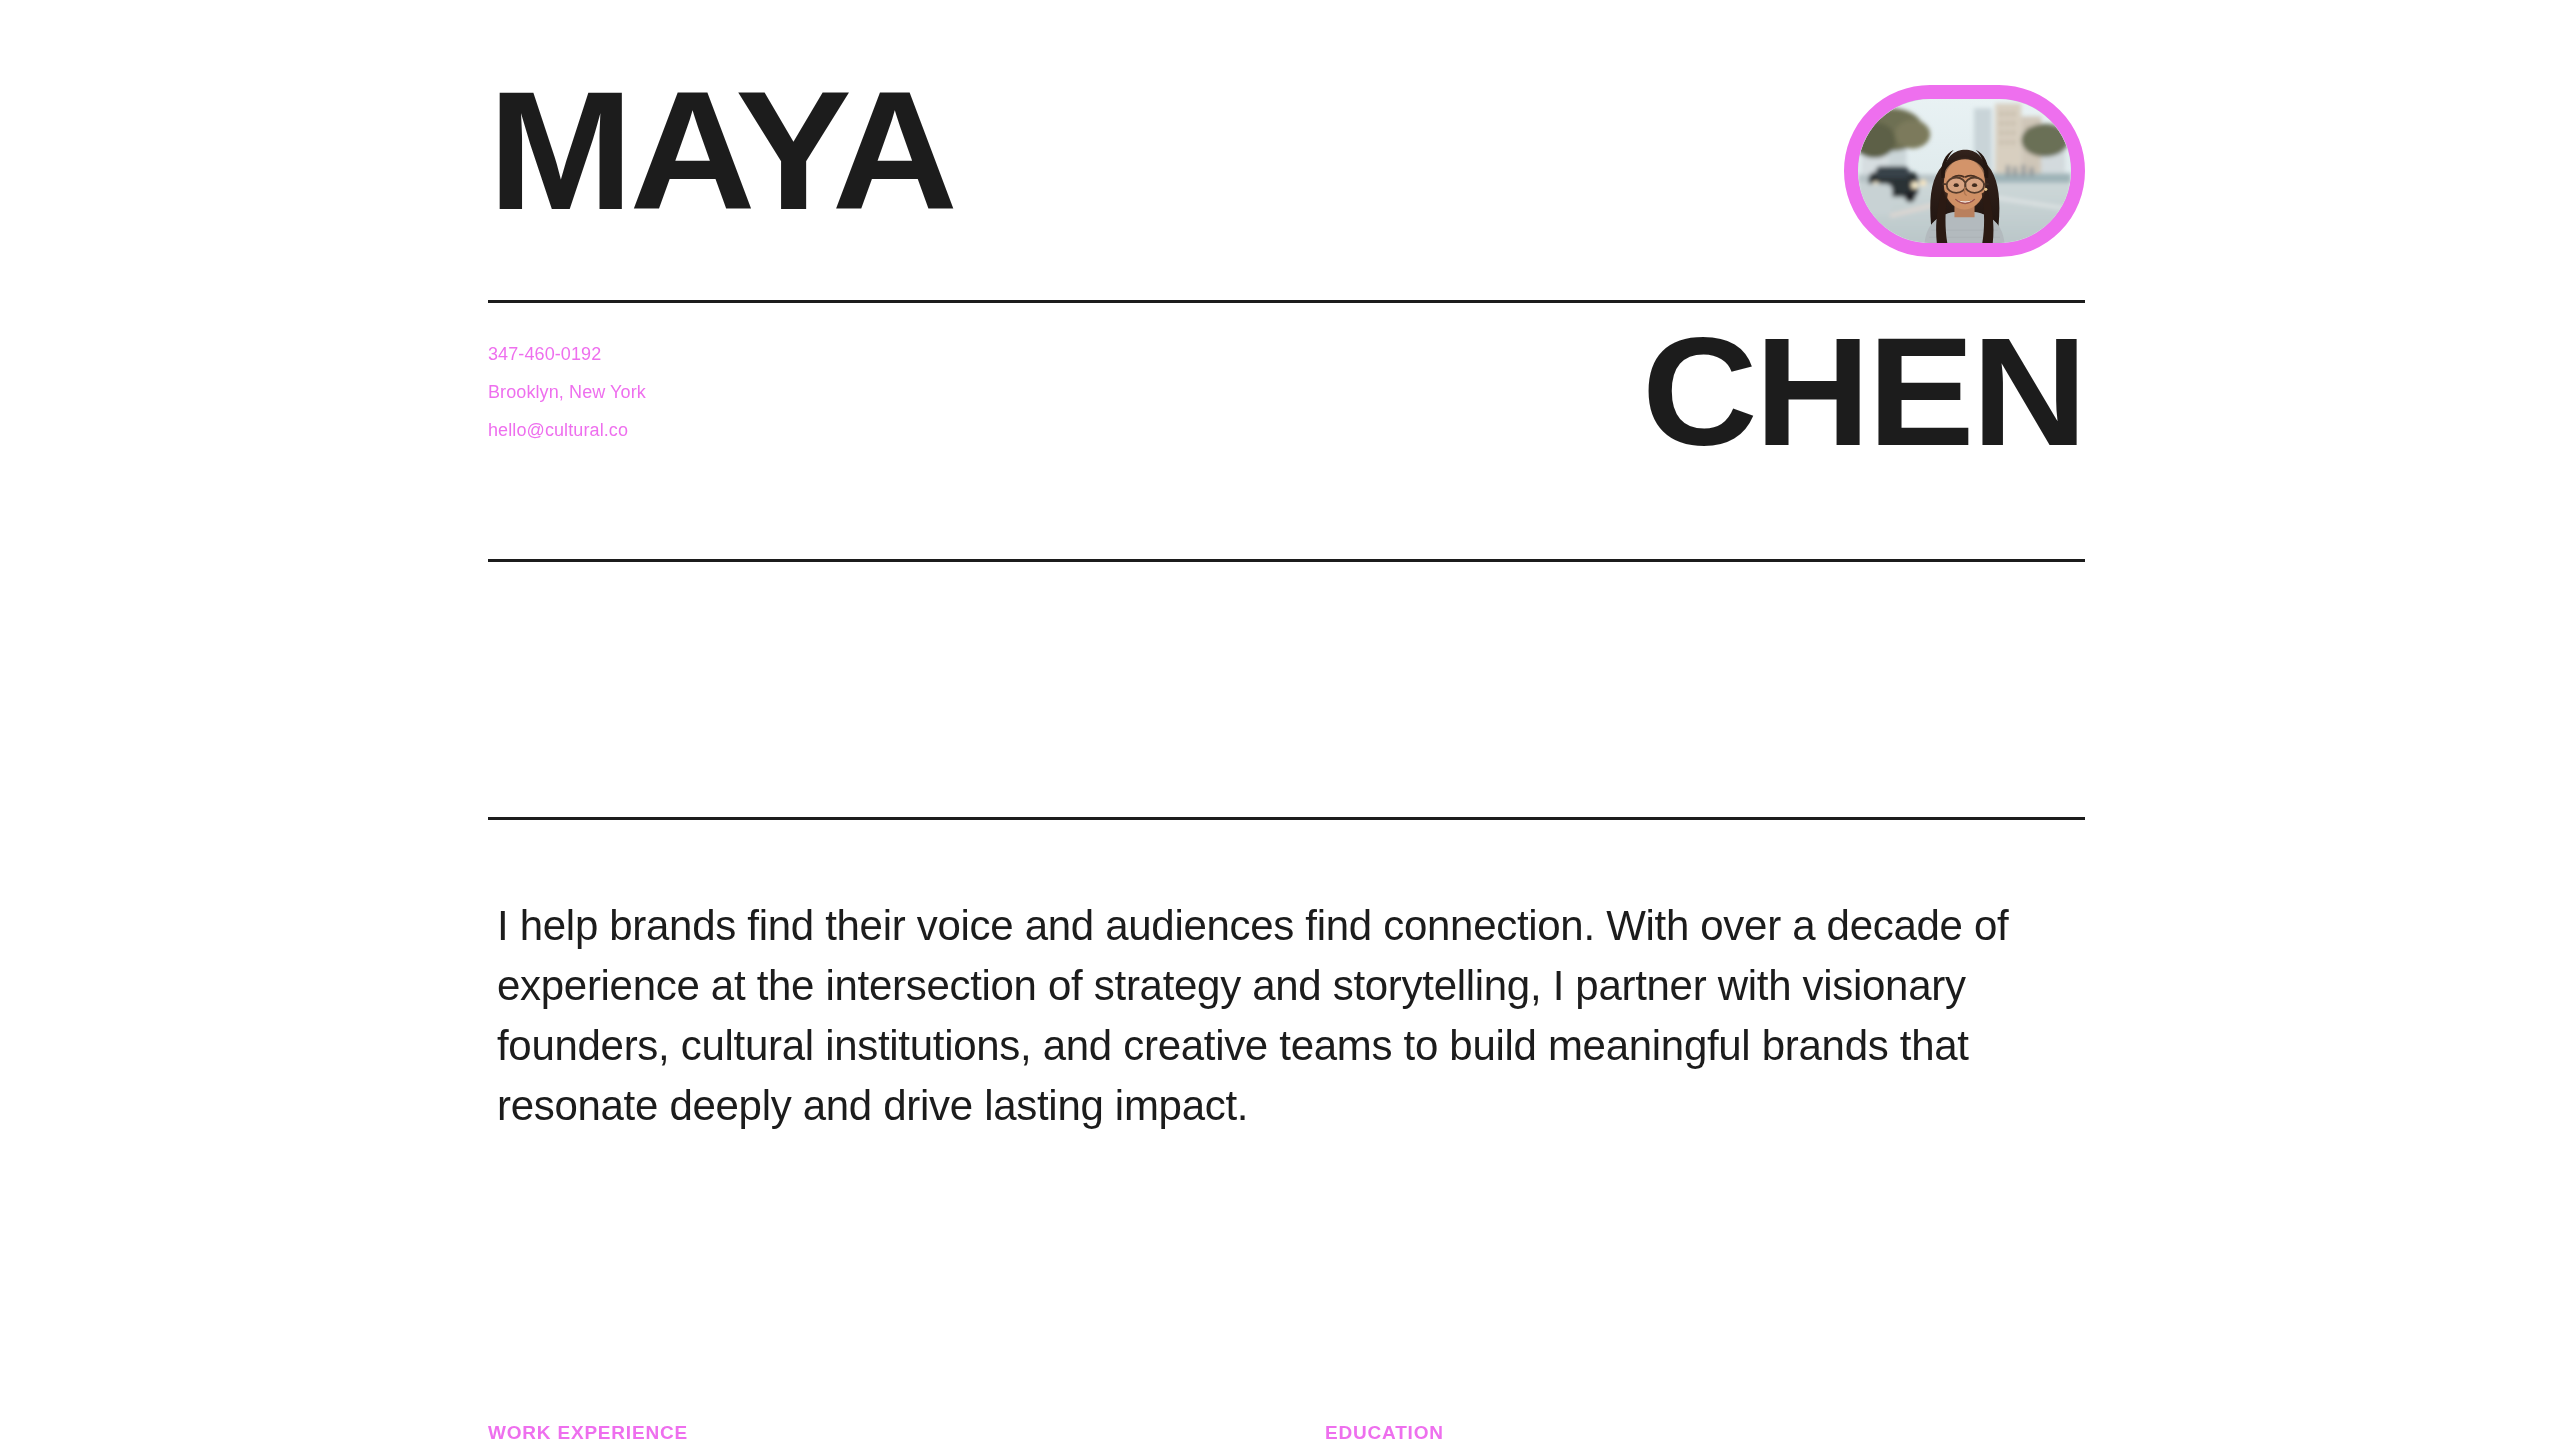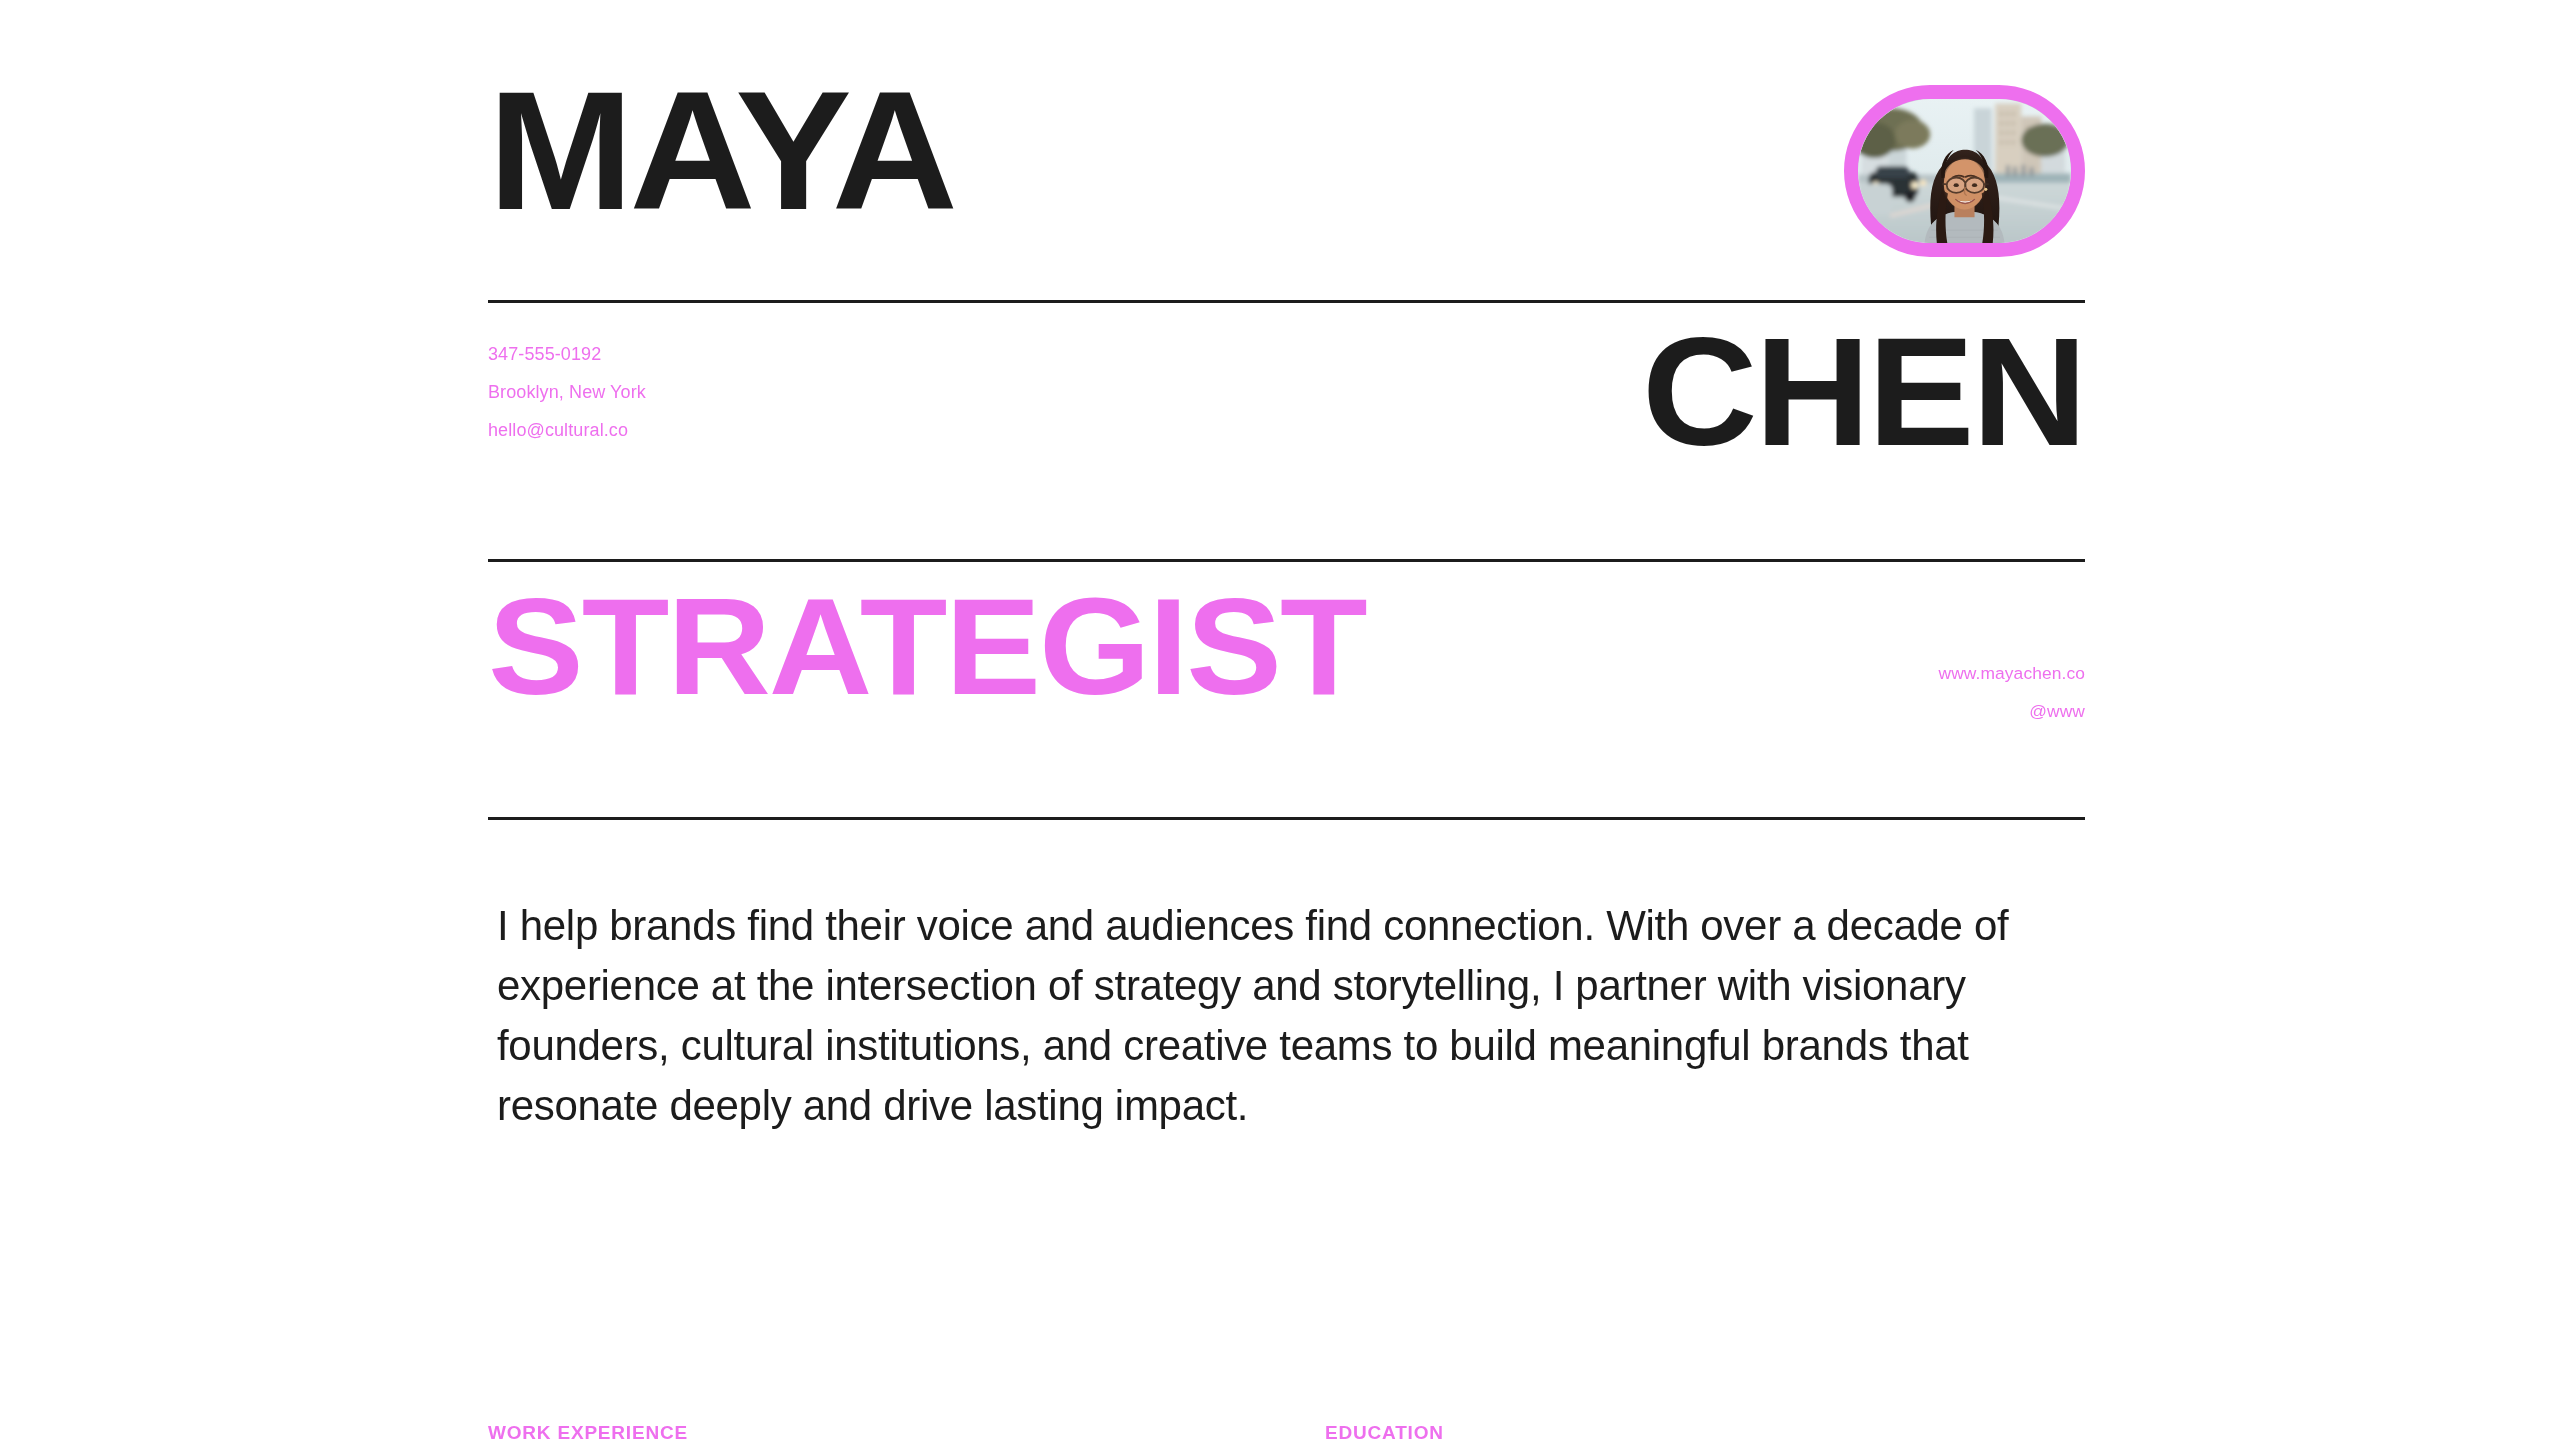--- a/index.html
+++ b/index.html
@@ -326,38 +326,30 @@
           </g>
         </svg>
       </div>
     </div>
   </div>
 
   <div class="rule rule-1"></div>
 
   <div class="col row-contact">
     <div class="contact">
-      <div class="contact-line">347-555-0192</div>
+      <div class="contact-line">347-460-0192</div>
       <div class="contact-line">Brooklyn, New York</div>
       <div class="contact-line">hello@cultural.co</div>
     </div>
 
     <div class="name-last">CHEN</div>
   </div>
 
   <div class="rule rule-2"></div>
 
-  <div class="col row-role">
-    <div class="role">STRATEGIST</div>
-
-    <div class="links">
-      <div class="link-line">www.mayachen.co</div>
-      <div class="link-line">@www</div>
-    </div>
-  </div>
 
   <div class="rule rule-3"></div>
 
   <div class="col row-summary">
     <p class="summary">I help brands find their voice and audiences find connection. With over a decade of experience at the intersection of strategy and storytelling, I partner with visionary founders, cultural institutions, and creative teams to build meaningful brands that resonate deeply and drive lasting impact.</p>
   </div>
 
   <div class="col row-sections">
     <div class="section-label section-work">WORK EXPERIENCE</div>
     <div class="section-label section-edu">EDUCATION</div>

